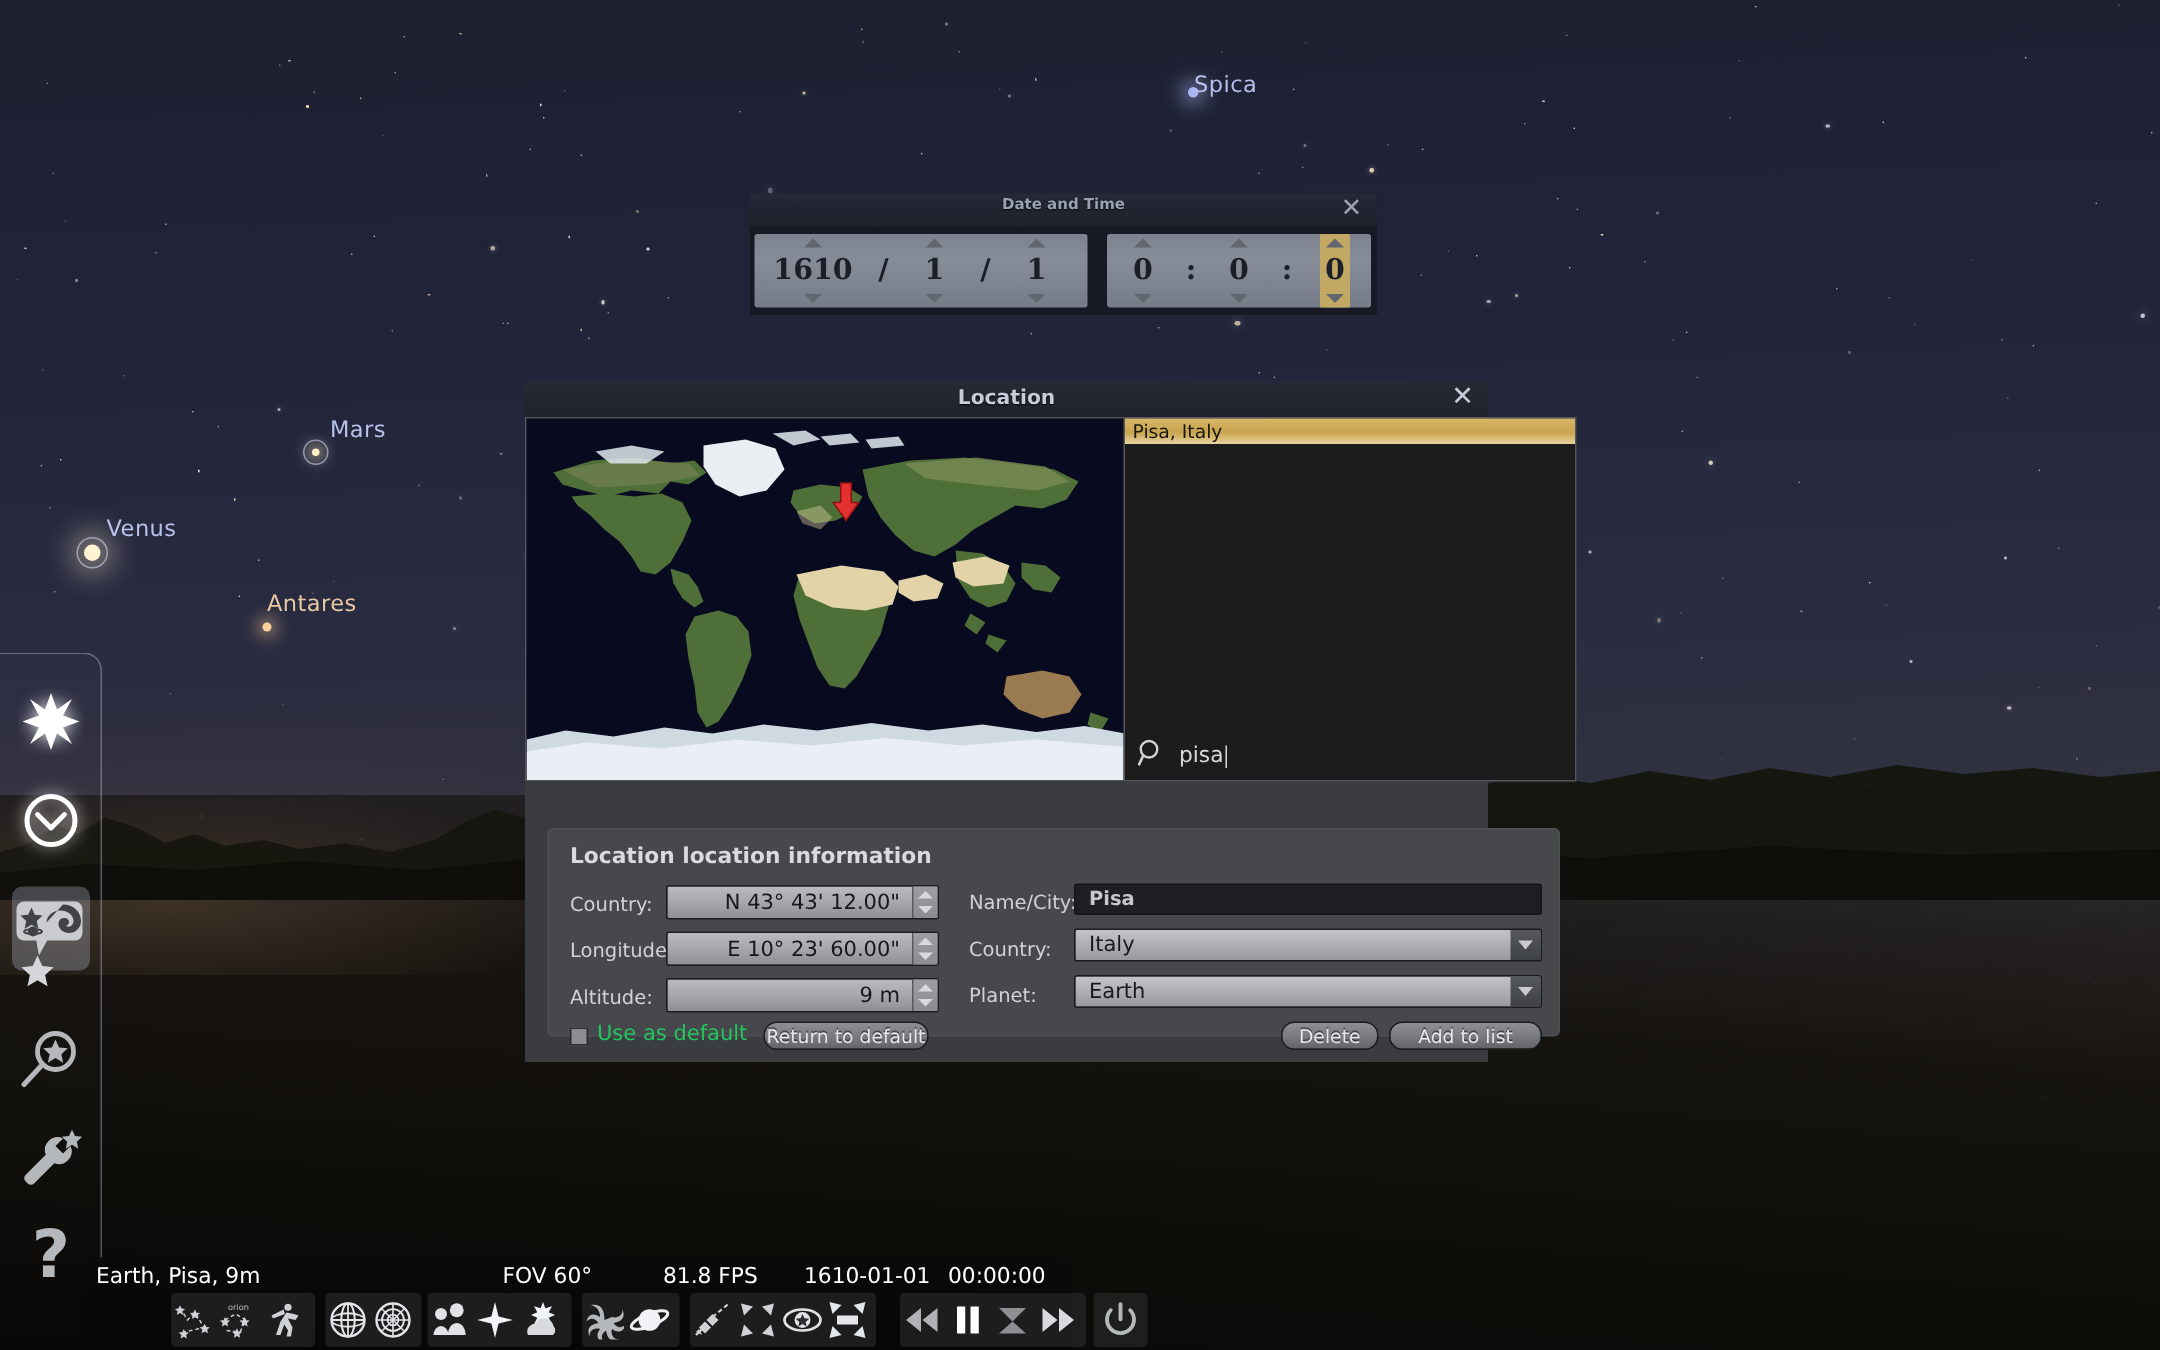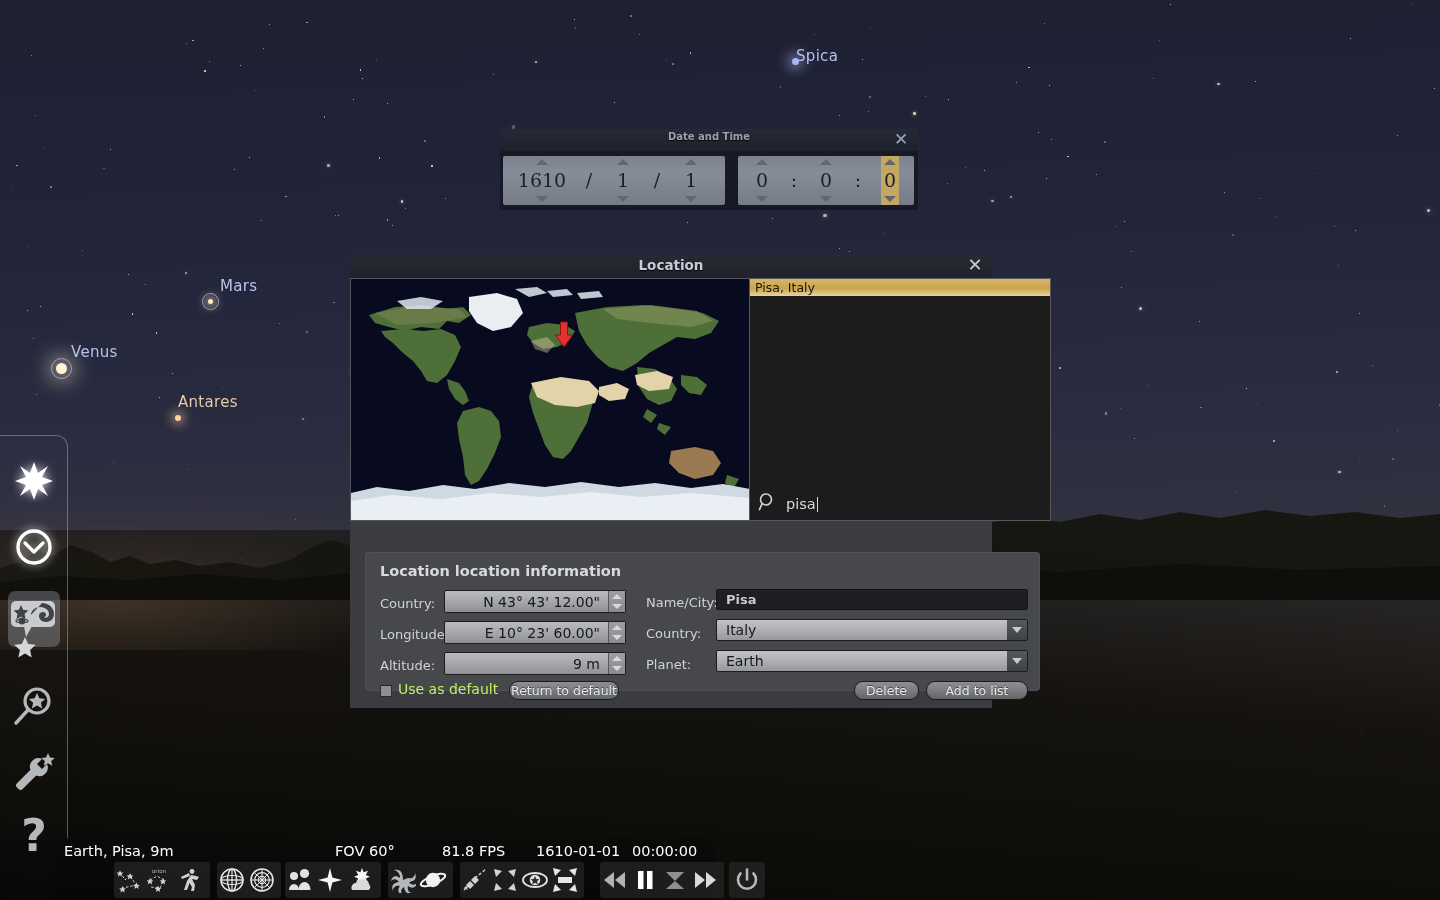--- a/index.html
+++ b/index.html
@@ -97,21 +97,21 @@
     font-family: "DejaVu Sans", sans-serif;
   }
 
   
   #dtDialog { left: 500px; top: 129px; width: 418px; height: 81px; }
   #dtDialog .dlg-title { background: linear-gradient(180deg, rgba(38,42,54,0.93) 0%, rgba(30,33,43,0.93) 100%); }
   .dt-body { position: relative; height: 59px; background: rgba(22,24,33,0.88); }
   .spin-block {
     position: absolute; top: 5px; height: 49px;
     background: linear-gradient(180deg, #7d828f 0%, #878c99 35%, #767b88 100%);
-    border-radius: 2px; display: flex; align-items: flex-end;
+    border-radius: 2px; display: flex; align-items: flex-end; font-weight: bold;
   }
   .spin-cell { position: relative; display: flex; flex-direction: column; align-items: center; justify-content: center; }
   .spin-cell .num {
     color: #1c1f27; font-size: 19px; font-family: "DejaVu Serif", serif;
     line-height: 49px;
   }
   .spin-cell .num.hl { background: #c3a863; padding: 0 3px; border-radius: 1px; }
   .arrow-up, .arrow-dn {
     position: absolute; left: 50%; transform: translateX(-50%);
     width: 0; height: 0; border-left: 6px solid transparent; border-right: 6px solid transparent; cursor: pointer;
@@ -204,21 +204,21 @@
     width: 20px; height: 100%;
     background: linear-gradient(180deg, #55585c 0%, #3e4145 100%);
     display: flex; align-items: center; justify-content: center;
   }
   .chev-tri { width: 0; height: 0; border-left: 5px solid transparent; border-right: 5px solid transparent; border-top: 6px solid #c8cacd; }
 
   .checkbox {
     position: absolute; width: 12px; height: 12px;
     background: #8c8e91; border: 1px solid #2a2b2d; cursor: pointer;
   }
-  .cb-label { position: absolute; color: #bef264; font-size: 14px; font-family: "DejaVu Sans", sans-serif; text-align: right; }
+  .cb-label { position: absolute; color: #22c55e; font-size: 14px; font-family: "DejaVu Sans", sans-serif; text-align: right; }
   .pbtn {
     position: absolute; height: 19px;
     background: linear-gradient(180deg, #8d8f92 0%, #7a7c7f 50%, #626468 100%);
     border: 1px solid #1b1c1e; border-radius: 9px;
     color: #e6e8ea; font-size: 12.5px; line-height: 17px; text-align: center;
     font-family: "DejaVu Sans", sans-serif; cursor: pointer;
     text-shadow: 0 -1px 0 rgba(0,0,0,0.45);
   }
 </style>
 </head>

